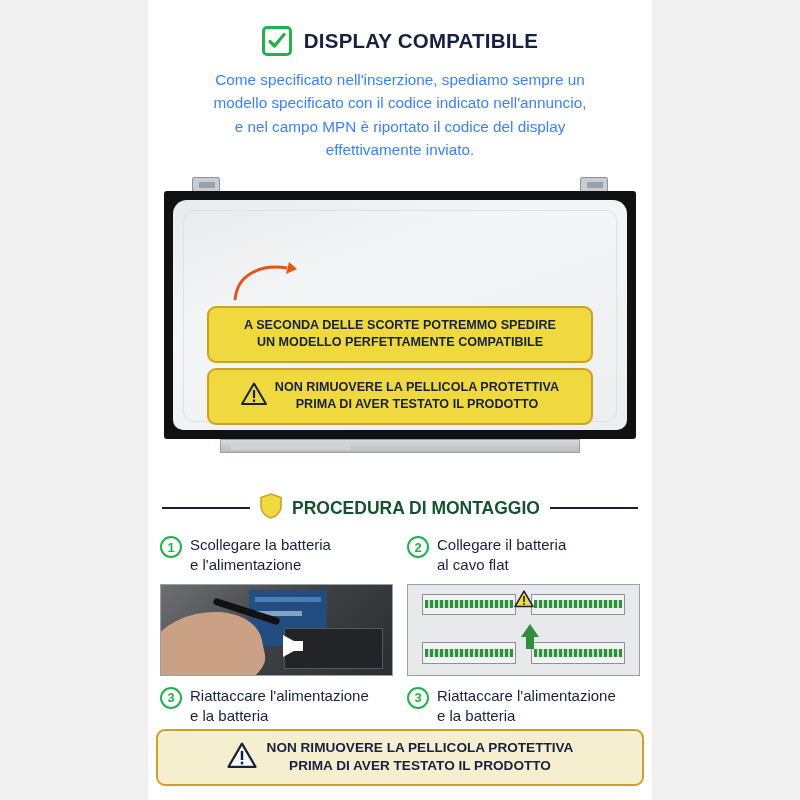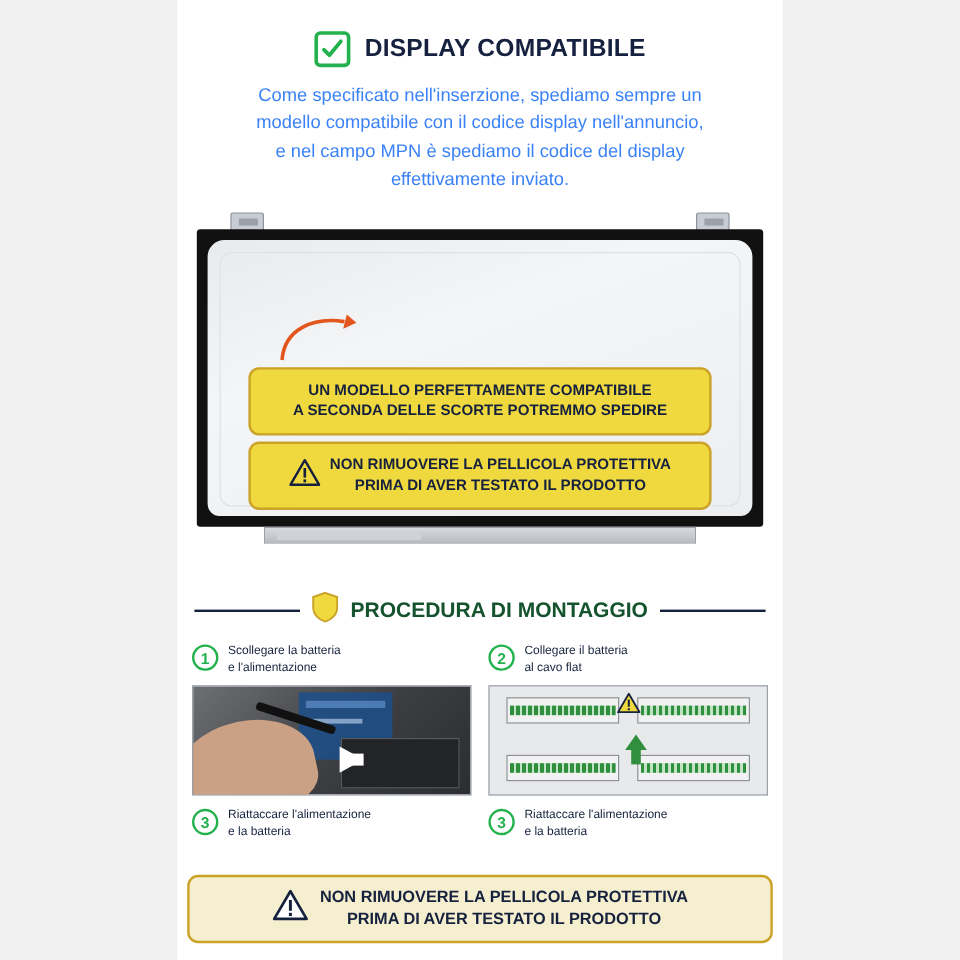--- a/index.html
+++ b/index.html
@@ -222,21 +222,21 @@
     color: #22b14c;
     font-weight: bold;
     font-size: 13px;
     display: flex;
     align-items: center;
     justify-content: center;
     box-sizing: border-box;
     margin-top: 1px;
   }
   .step-text {
-    font-size: 10px;
+    font-size: 15px;
     line-height: 1.35;
     color: #16213d;
   }
   .step-photo {
     margin-top: 8px;
     height: 92px;
     border: 1px solid #9aa0a7;
     box-sizing: border-box;
     position: relative;
     overflow: hidden;
@@ -393,43 +393,43 @@
       <span class="check-box-icon">
         <svg width="20" height="20" viewBox="0 0 20 20" aria-hidden="true">
           <path d="M3 10.5 L7.5 15 L17 3.5" fill="none" stroke="#22b14c" stroke-width="3.2" stroke-linecap="round" stroke-linejoin="round"></path>
         </svg>
       </span>
       <span class="header-title">DISPLAY COMPATIBILE</span>
     </div>
 
     <div class="intro">
       <div>Come specificato nell'inserzione, spediamo sempre un</div>
-      <div>modello compatibile con il codice display nell'annuncio,</div>
-      <div>e nel campo MPN è spediamo il codice del display</div>
+      <div>modello specificato con il codice indicato nell'annuncio,</div>
+      <div>e nel campo MPN è riportato il codice del display</div>
       <div>effettivamente inviato.</div>
     </div>
 
     <div class="display-wrap">
       <div class="bracket bl"></div>
       <div class="bracket br"></div>
 
       <div class="panel">
         <div class="panel-screen">
           <div class="screen-inner-edge"></div>
 
           <span class="arrow-curve">
             <svg width="70" height="44" viewBox="0 0 70 44" aria-hidden="true">
               <path d="M4 42 C 6 16, 30 6, 56 10" fill="none" stroke="#e2551b" stroke-width="3"></path>
               <path d="M58 4 L66 11 L55 16 Z" fill="#e2551b"></path>
             </svg>
           </span>
 
           <div class="callout one">
+            <div>A SECONDA DELLE SCORTE POTREMMO SPEDIRE</div>
             <div>UN MODELLO PERFETTAMENTE COMPATIBILE</div>
-            <div>A SECONDA DELLE SCORTE POTREMMO SPEDIRE</div>
           </div>
 
           <div class="callout two">
             <span class="warn-tri">
               <svg width="26" height="24" viewBox="0 0 26 24" aria-hidden="true">
                 <path d="M13 1.5 L25 22 L1 22 Z" fill="#f0d93f" stroke="#16213d" stroke-width="2" stroke-linejoin="round"></path>
                 <rect x="11.9" y="8" width="2.2" height="8" fill="#16213d"></rect>
                 <rect x="11.9" y="17.5" width="2.2" height="2.4" fill="#16213d"></rect>
               </svg>
             </span>

